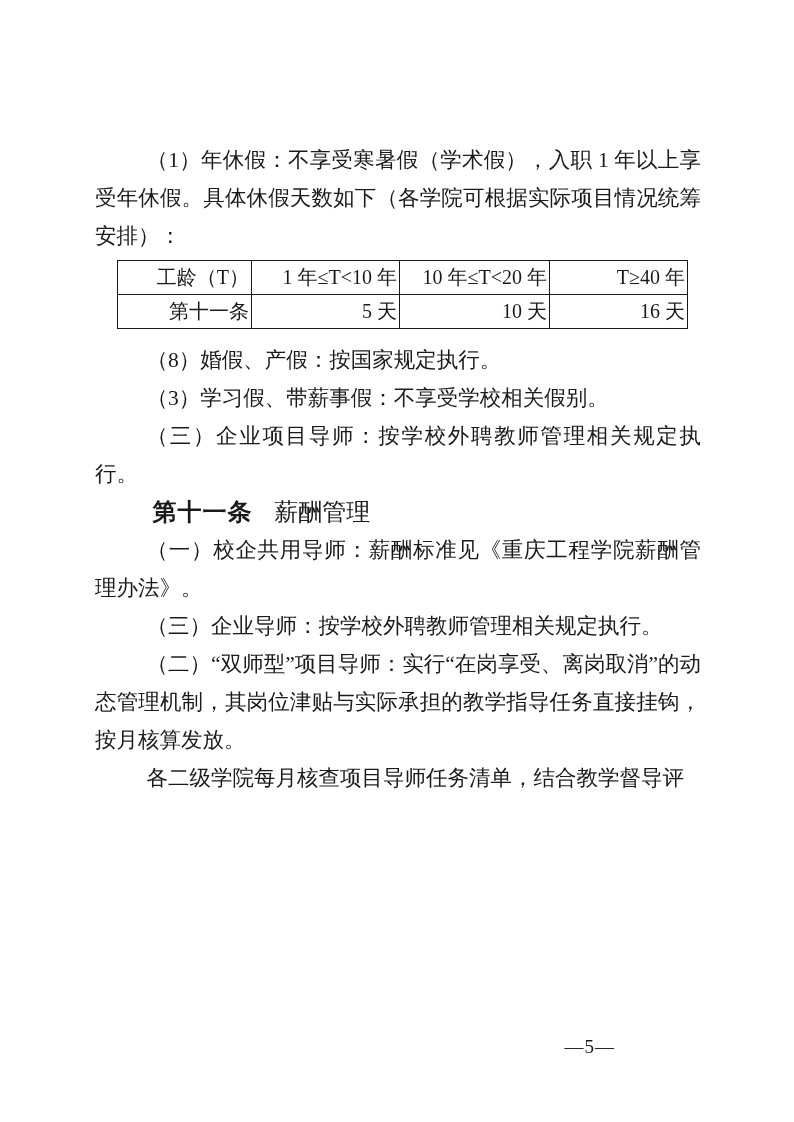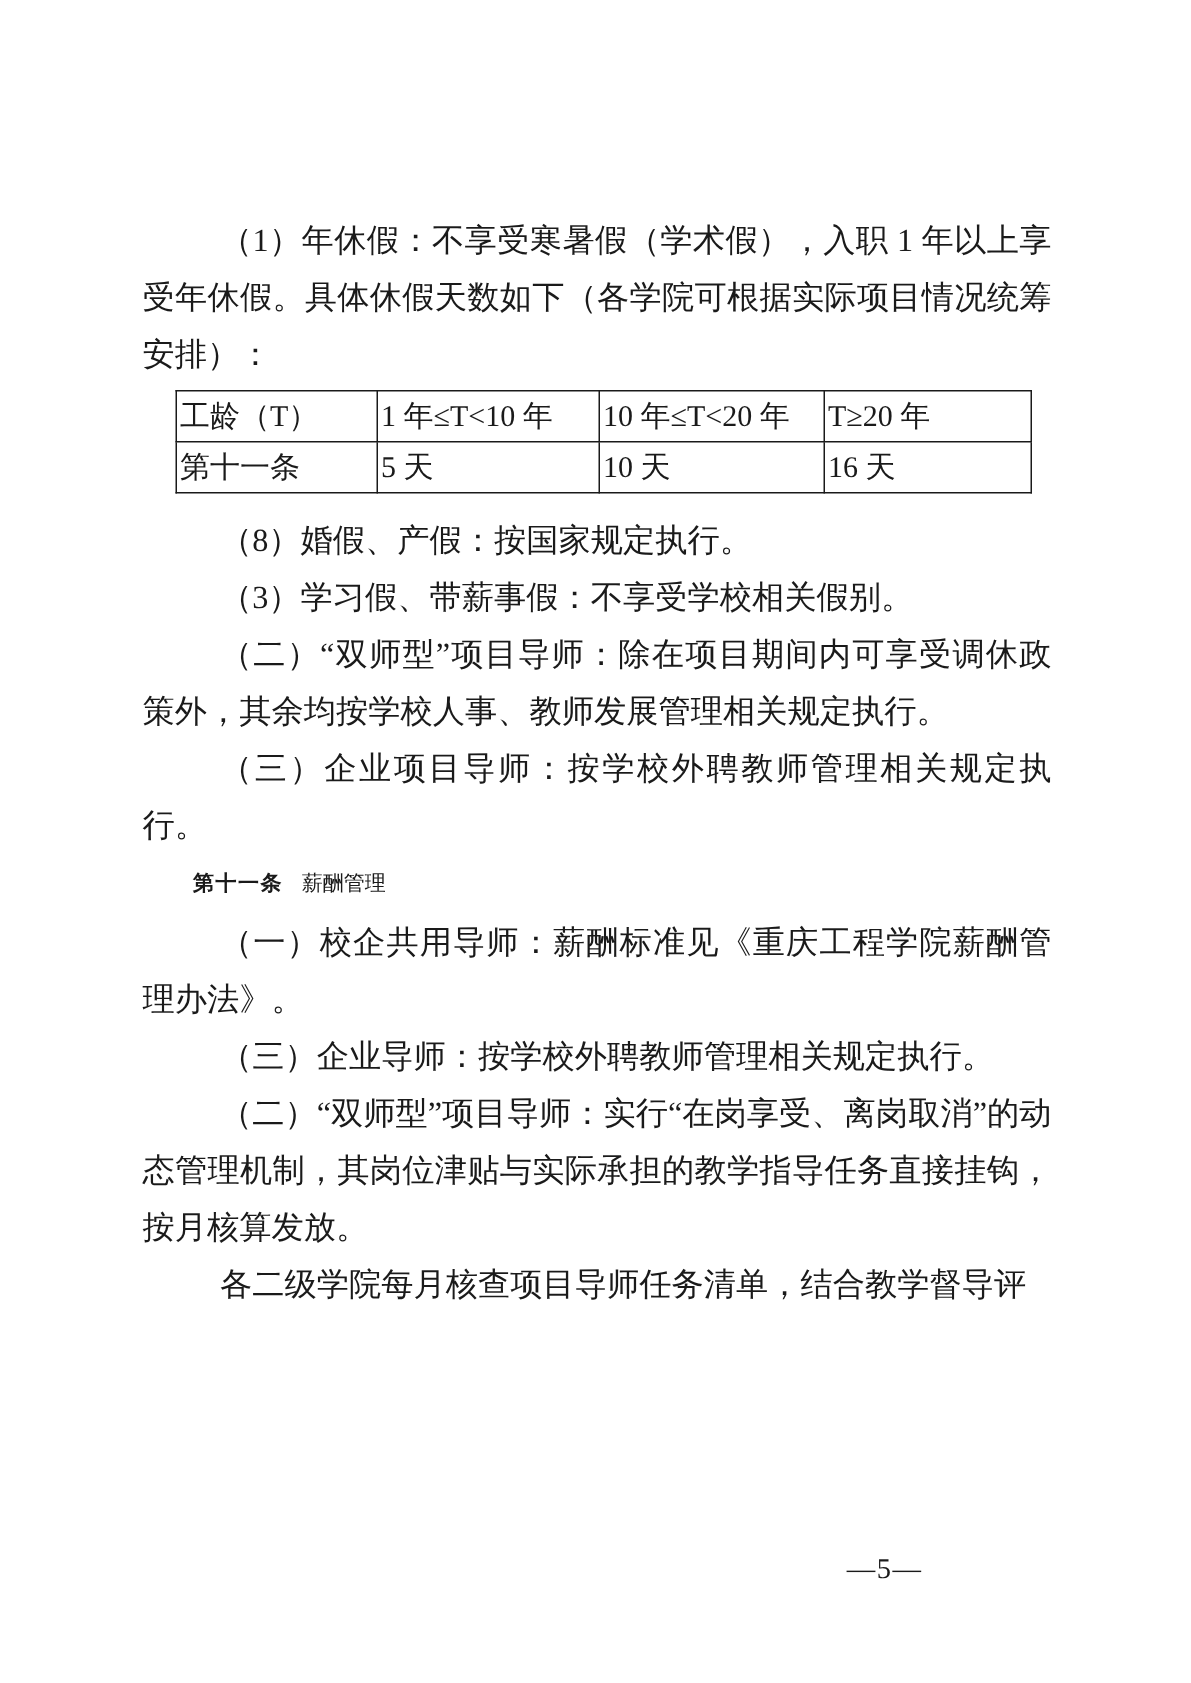--- a/index.html
+++ b/index.html
@@ -20,41 +20,41 @@
     width: 606px;
   }
   .para {
     font-size: 21.5px;
     line-height: 38px;
     text-align: justify;
     text-indent: 2.4em;
     color: #1a1a1a;
   }
   .heading-para {
-    font-size: 14px;
+    font-size: 24px;
     line-height: 38px;
     text-indent: 2.4em;
     color: #1a1a1a;
   }
   .heading-term {
     font-weight: bold;
     font-family: "Liberation Sans", "DejaVu Sans", sans-serif;
     letter-spacing: 1px;
   }
   .heading-title { margin-left: 0.9em; }
   table.leave-table {
     border-collapse: collapse;
     width: 570px;
     margin: 5px 0 12px 22px;
     table-layout: fixed;
   }
   table.leave-table td {
     border: 1.5px solid #1a1a1a;
     height: 34px;
-    text-align: left;
+    text-align: right;
     vertical-align: middle;
     font-size: 20px;
     color: #1a1a1a;
     padding: 0 2px;
   }
   table.leave-table col.c1 { width: 134px; }
   table.leave-table col.c2 { width: 148px; }
   table.leave-table col.c3 { width: 150px; }
   table.leave-table col.c4 { width: 138px; }
   .page-number {
@@ -79,34 +79,33 @@
           <col class="c1">
           <col class="c2">
           <col class="c3">
           <col class="c4">
         </colgroup>
       <tbody>
         <tr>
           <td>工龄（T）</td>
           <td>1 年≤T&lt;10 年</td>
           <td>10 年≤T&lt;20 年</td>
-          <td>T≥20 年</td>
+          <td>T≥40 年</td>
         </tr>
         <tr>
           <td>第十一条</td>
           <td>5 天</td>
           <td>10 天</td>
           <td>16 天</td>
         </tr>
       </tbody>
     </table>
 
     <p class="para">（8）婚假、产假：按国家规定执行。</p>
     <p class="para">（3）学习假、带薪事假：不享受学校相关假别。</p>
-    <p class="para">（二）“双师型”项目导师：除在项目期间内可享受调休政策外，其余均按学校人事、教师发展管理相关规定执行。</p>
     <p class="para">（三）企业项目导师：按学校外聘教师管理相关规定执行。</p>
 
     <p class="heading-para">
       <span class="heading-term">第十一条</span><span class="heading-title">薪酬管理</span>
     </p>
 
     <p class="para">（一）校企共用导师：薪酬标准见《重庆工程学院薪酬管理办法》。</p>
     <p class="para">（三）企业导师：按学校外聘教师管理相关规定执行。</p>
     <p class="para">（二）“双师型”项目导师：实行“在岗享受、离岗取消”的动态管理机制，其岗位津贴与实际承担的教学指导任务直接挂钩，按月核算发放。</p>
     <p class="para">各二级学院每月核查项目导师任务清单，结合教学督导评</p>

